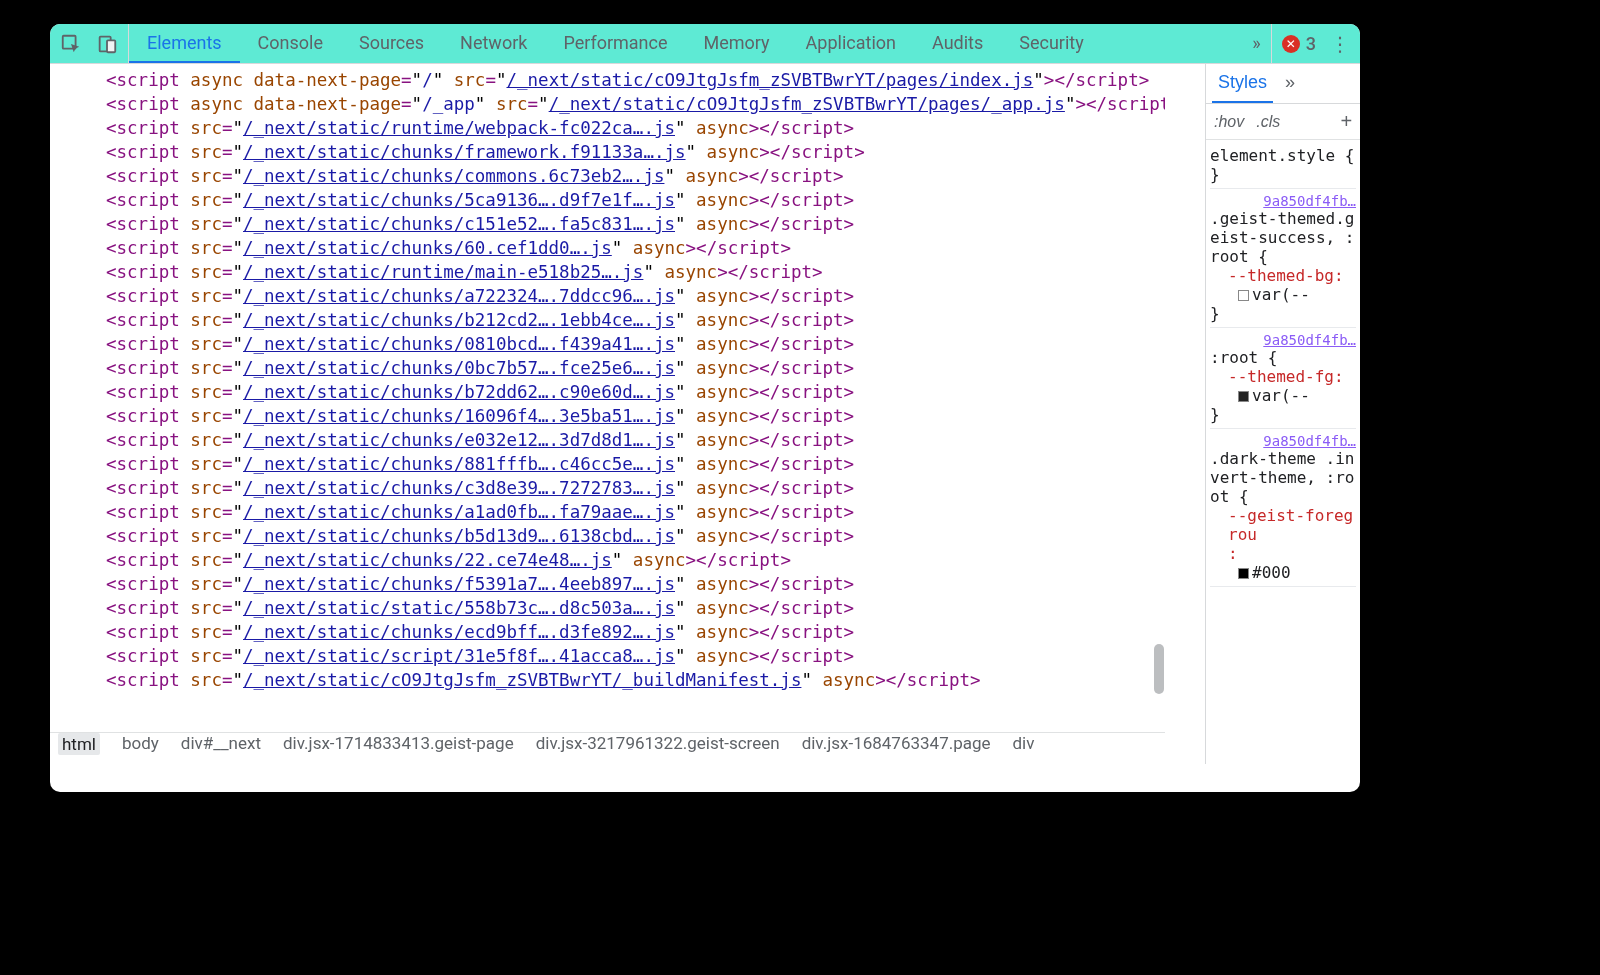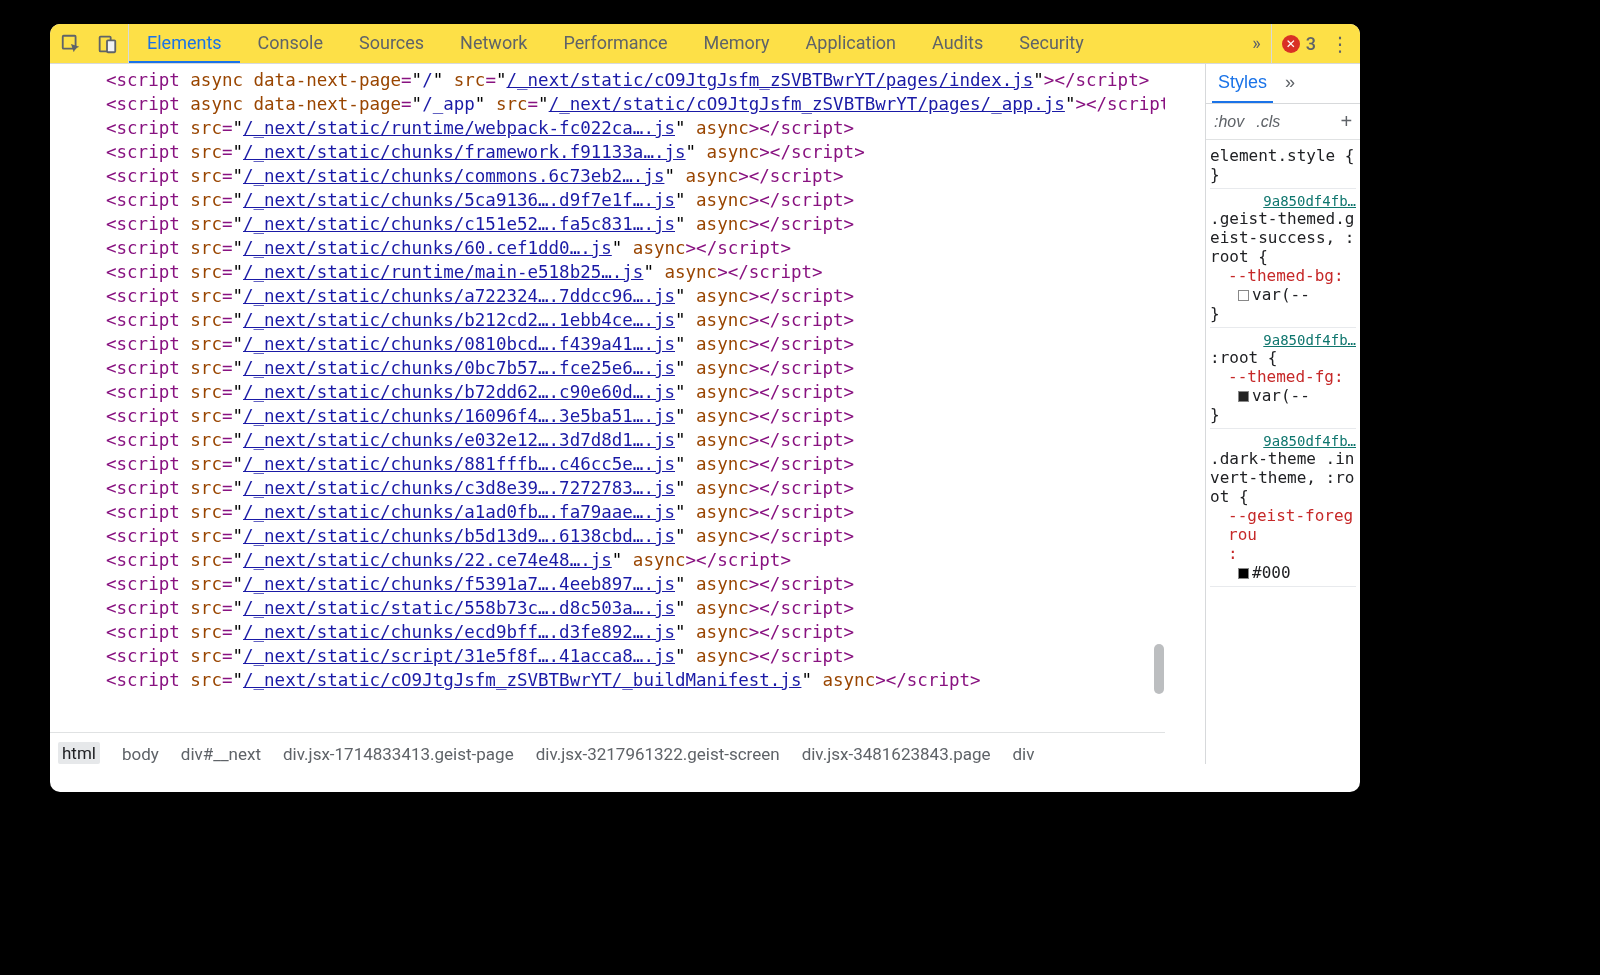--- a/index.html
+++ b/index.html
@@ -40,21 +40,21 @@
     position: absolute; left: 0; right: 0;
     text-align: center;
     color: #bdbdbd;
     font-family: -apple-system, BlinkMacSystemFont, "Segoe UI", Roboto, sans-serif;
     font-size: 13px;
     font-weight: 400;
   }
 
   .toolbar {
     height: 40px;
-    background: #fde047;
+    background: #5eead4;
     border-bottom: 1px solid #d7d9db;
     display: flex;
     align-items: stretch;
     font-family: -apple-system, BlinkMacSystemFont, "Segoe UI", Roboto, sans-serif;
     font-size: 18px;
     color: #5f6368;
   }
   .tb-left {
     display: flex; align-items: center;
     padding: 0 10px;
@@ -114,21 +114,21 @@
   .tag   { color: #881280; }
   .attrn { color: #994500; }
   .attrv { color: #1a1aa6; }
   .attrv.u { text-decoration: underline; }
   .punc  { color: #881280; }
 
   .breadcrumbs {
     height: 32px;
     border-top: 1px solid #e0e2e3;
     background: #fff;
-    display: flex; align-items: flex-end;
+    display: flex; align-items: flex-start;
     padding: 0 8px;
     font-family: -apple-system, BlinkMacSystemFont, "Segoe UI", Roboto, sans-serif;
     font-size: 17px;
     gap: 22px;
     color: #5f6368;
   }
   .crumb { white-space: nowrap; cursor: pointer; }
   .crumb.sel { background: #e6e8ea; padding: 1px 4px; border-radius: 2px; color:#202124; }
 
   
@@ -163,21 +163,21 @@
   }
   .side-filter .btn { padding: 2px 4px; font-size:16px; cursor:pointer;font-style:italic; }
   .side-filter .plus { font-size:20px; margin-left:auto; }
   .rules {
     flex:1; overflow:hidden;
     padding: 2px 4px;
     color:#202124;
     word-break: break-all;
   }
   .rule { border-bottom: 1px solid #e8eaed; padding: 4px 0; }
-  .rule .src { text-align:right; color:#0f766e; text-decoration:underline; font-size:14px; }
+  .rule .src { text-align:right; color:#8b5cf6; text-decoration:underline; font-size:14px; }
   .rule .sel { color:#202124; }
   .rule .prop { color:#c62828; padding-left:18px; }
   .rule .val { }
   .sw { display:inline-block; width:11px; height:11px; border:1px solid #888; vertical-align:middle; margin-right:3px; }
 
   .vscroll {
     position:absolute; right:0; top:0; bottom:32px; width:12px;
   }
   .vscroll .thumb {
     position:absolute; left:1px; right:1px; background:#bcbec0; border-radius:6px;
@@ -256,21 +256,21 @@
         </div>
       <div class="vscroll">
         <div class="thumb" style="top:580px; height:50px;"></div>
       </div>
       <div class="breadcrumbs" id="crumbs">
           <span class="crumb sel">html</span>
           <span class="crumb">body</span>
           <span class="crumb">div#__next</span>
           <span class="crumb">div.jsx-1714833413.geist-page</span>
           <span class="crumb">div.jsx-3217961322.geist-screen</span>
-          <span class="crumb">div.jsx-3481623843.page</span>
+          <span class="crumb">div.jsx-1684763347.page</span>
           <span class="crumb">div</span>
         </div>
     </div>
 
     <div class="side">
       <div class="side-tabs">
         <span class="st active">Styles</span>
         <span class="st">»</span>
       </div>
       <div class="side-filter">

